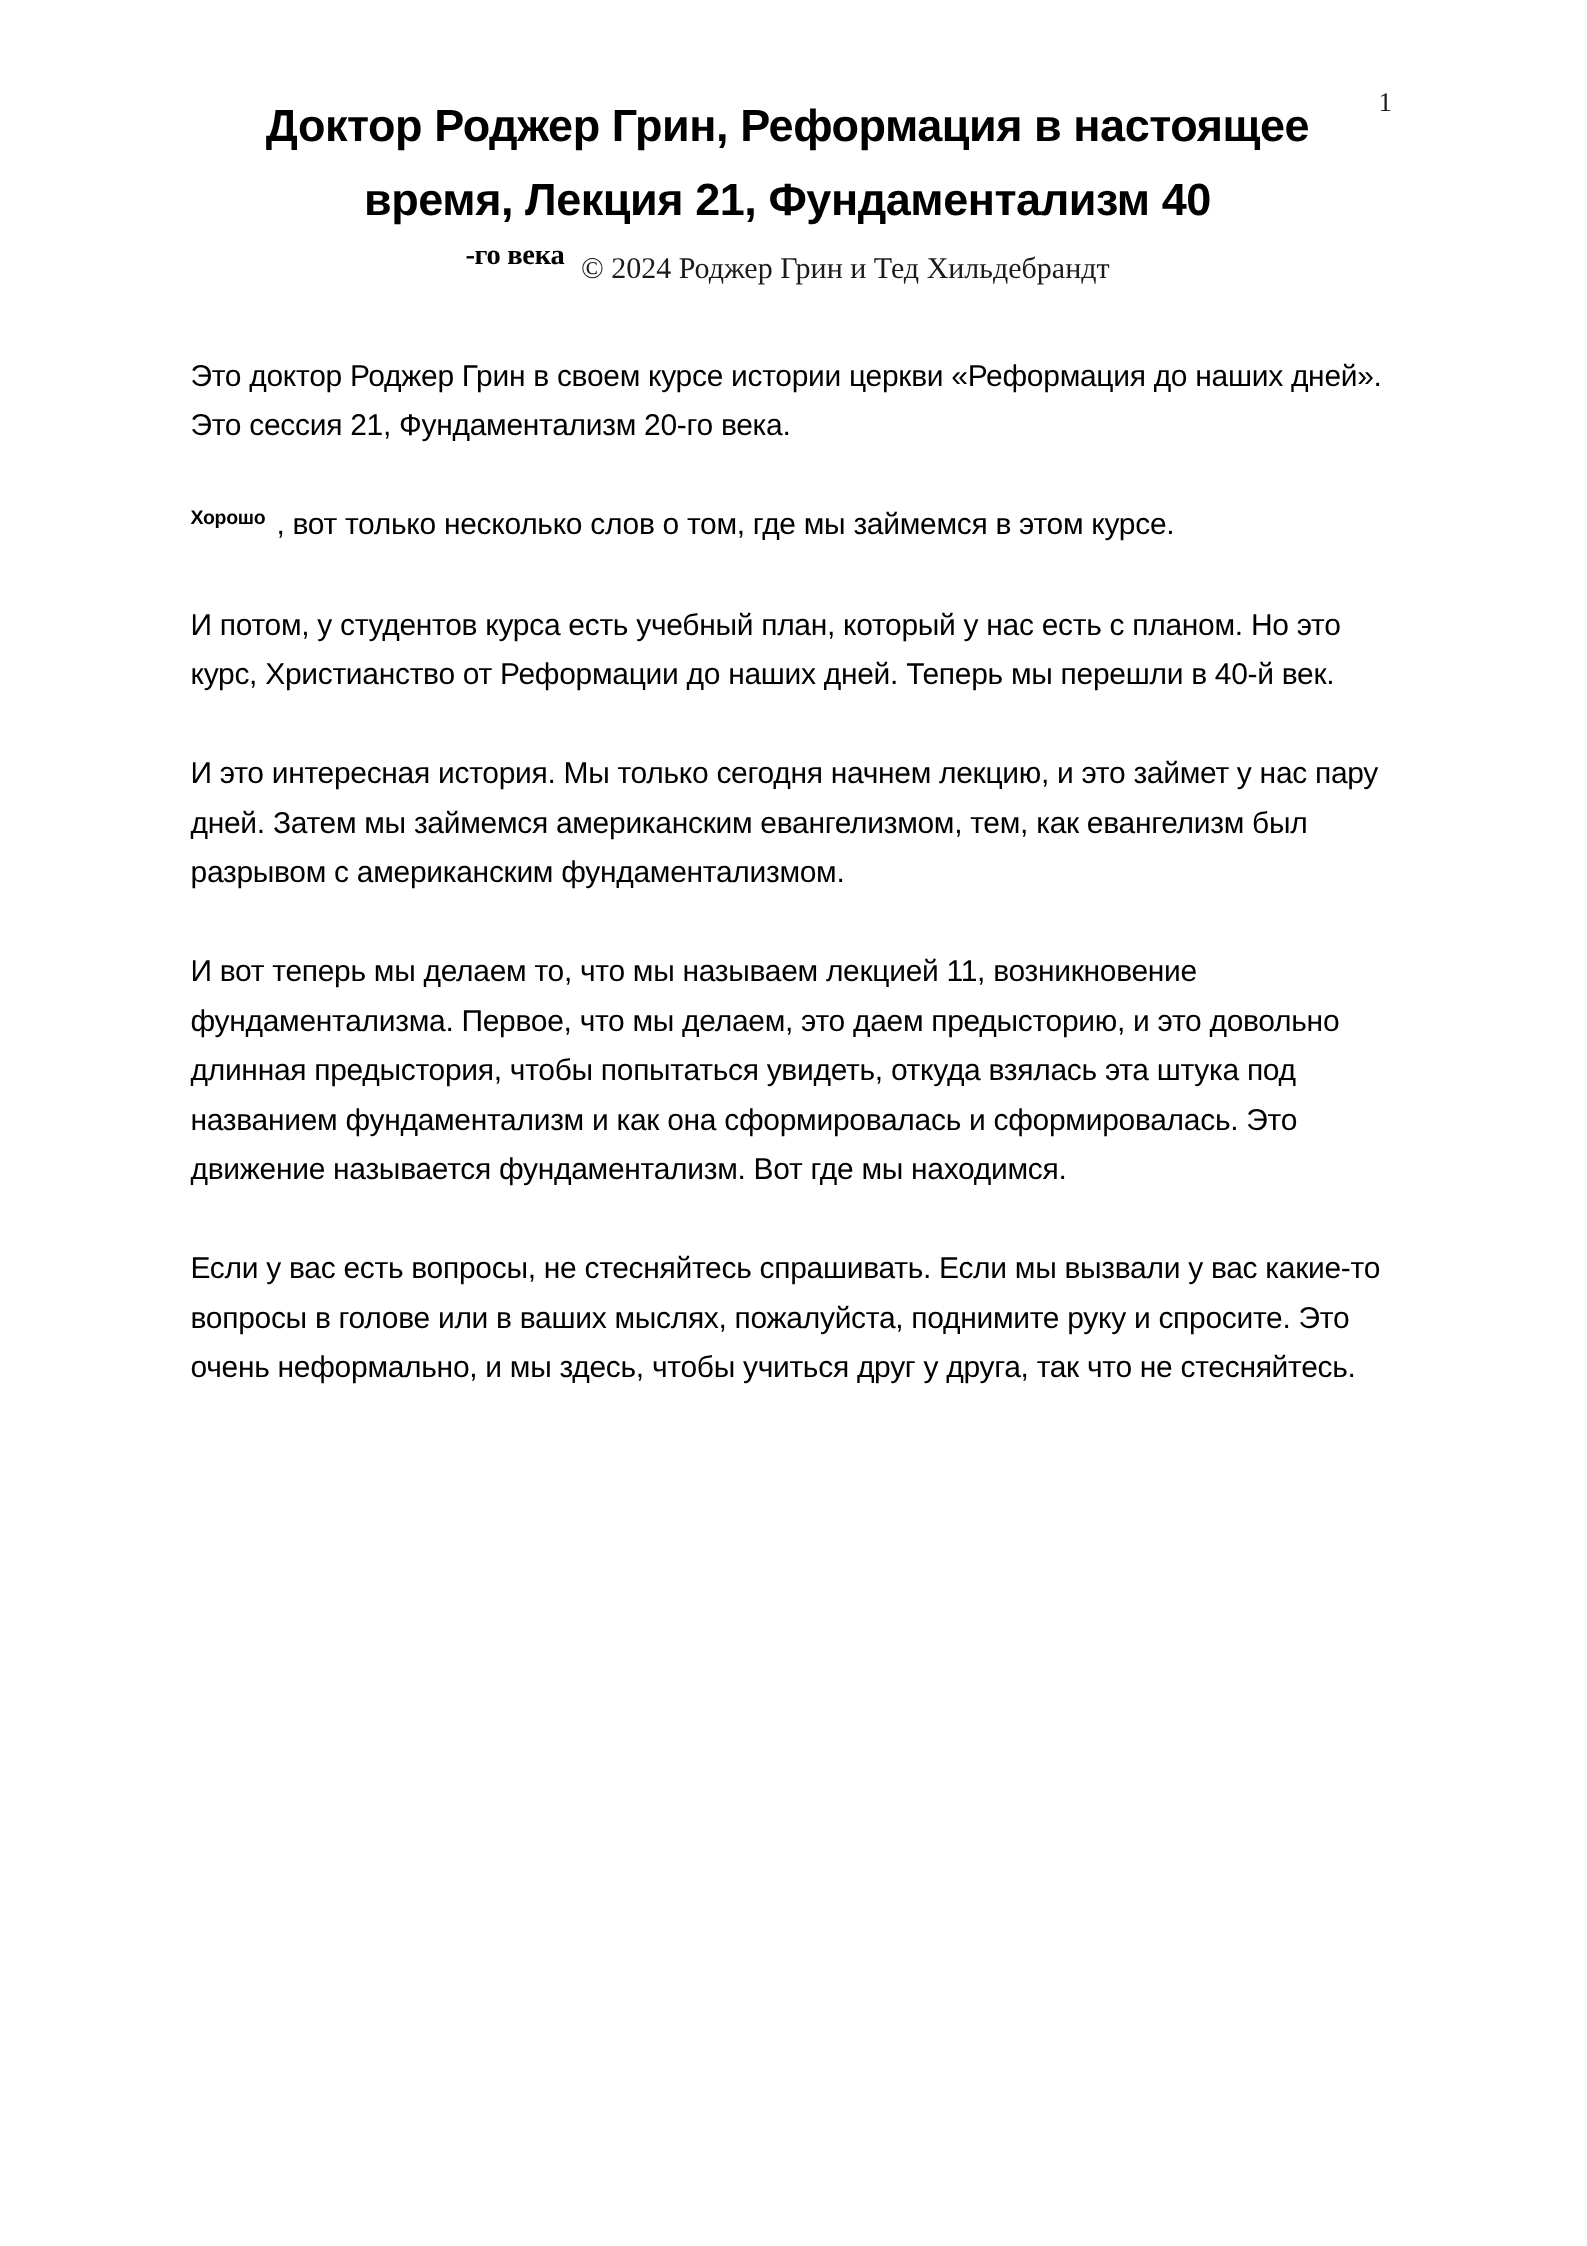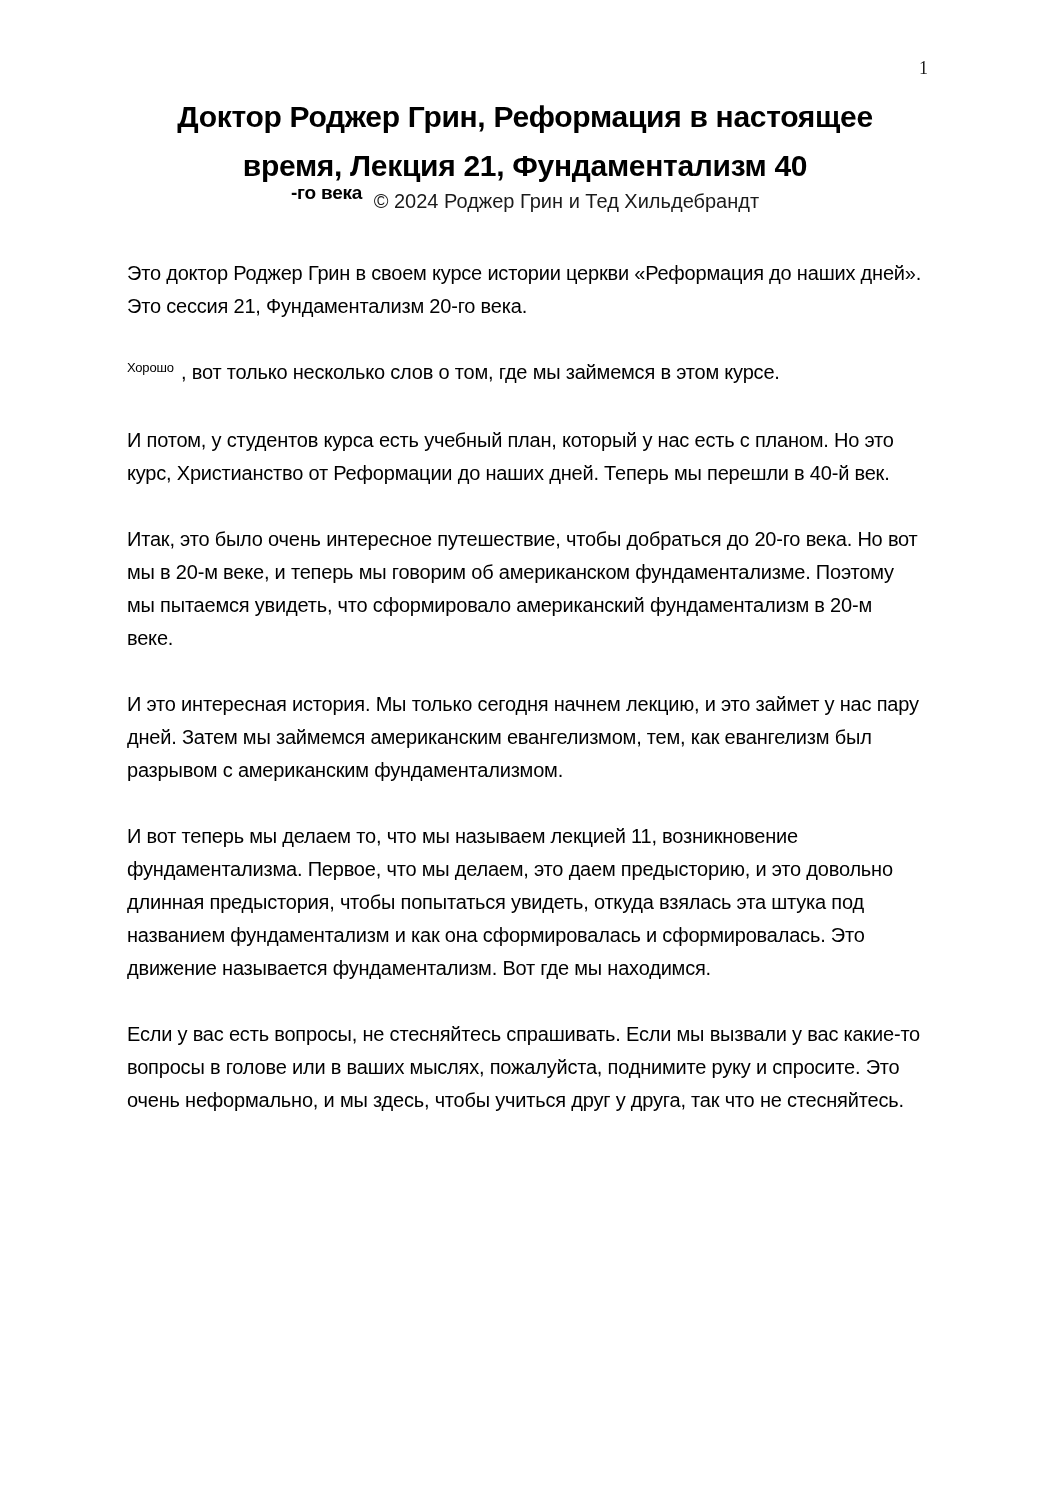--- a/index.html
+++ b/index.html
@@ -16,32 +16,34 @@
   }
   .page-number {
     position: absolute;
     top: 58px;
     right: 130px;
     font-family: "Liberation Serif", serif;
     font-size: 18px;
     color: #1a1a1a;
   }
   .content {
-    padding: 92px 135px 0 127px;
+    padding: 60px 135px 0 127px;
   }
   .title {
     text-align: center;
     font-weight: bold;
     font-size: 30px;
     line-height: 49px;
     letter-spacing: -0.3px;
   }
   .subtitle {
     text-align: center;
+    margin-top: 10px;
     white-space: nowrap;
+    font-family: Liberation Serif, serif;
   }
   .title-suffix {
     font-weight: bold;
     font-size: 19px;
     position: relative;
     top: -9px;
     margin-right: 7px;
     letter-spacing: -0.2px;
   }
   .copyright {
@@ -55,20 +57,21 @@
     letter-spacing: -0.2px;
   }
   .body-text p {
     margin-bottom: 33px;
   }
   .sup-lead {
     font-size: 13px;
     position: relative;
     top: -7px;
     margin-right: 2px;
+    font-weight: bold;
   }
 </style>
 </head>
 <body>
 
 <div class="page">
 
   <div class="page-number">1</div>
 
   <div class="content">
@@ -91,23 +94,20 @@
 
       <p>
         <span class="sup-lead">Хорошо</span>
         <span>, вот только несколько слов о том, где мы займемся в этом курсе.</span>
       </p>
 
       <p>
         <span>И потом, у студентов курса есть учебный план, который у нас есть с планом. Но это курс, Христианство от Реформации до наших дней. Теперь мы перешли в 40-й век.</span>
       </p>
 
-      <p>
-        <span>Итак, это было очень интересное путешествие, чтобы добраться до 20-го века. Но вот мы в 20-м веке, и теперь мы говорим об американском фундаментализме. Поэтому мы пытаемся увидеть, что сформировало американский фундаментализм в 20-м веке.</span>
-      </p>
 
       <p>
         <span>И это интересная история. Мы только сегодня начнем лекцию, и это займет у нас пару дней. Затем мы займемся американским евангелизмом, тем, как евангелизм был разрывом с американским фундаментализмом.</span>
       </p>
 
 
 
       <p>
         <span>И вот теперь мы делаем то, что мы называем лекцией 11, возникновение фундаментализма. Первое, что мы делаем, это даем предысторию, и это довольно длинная предыстория, чтобы попытаться увидеть, откуда взялась эта штука под названием фундаментализм и как она сформировалась и сформировалась. Это движение называется фундаментализм. Вот где мы находимся.</span>
       </p>

